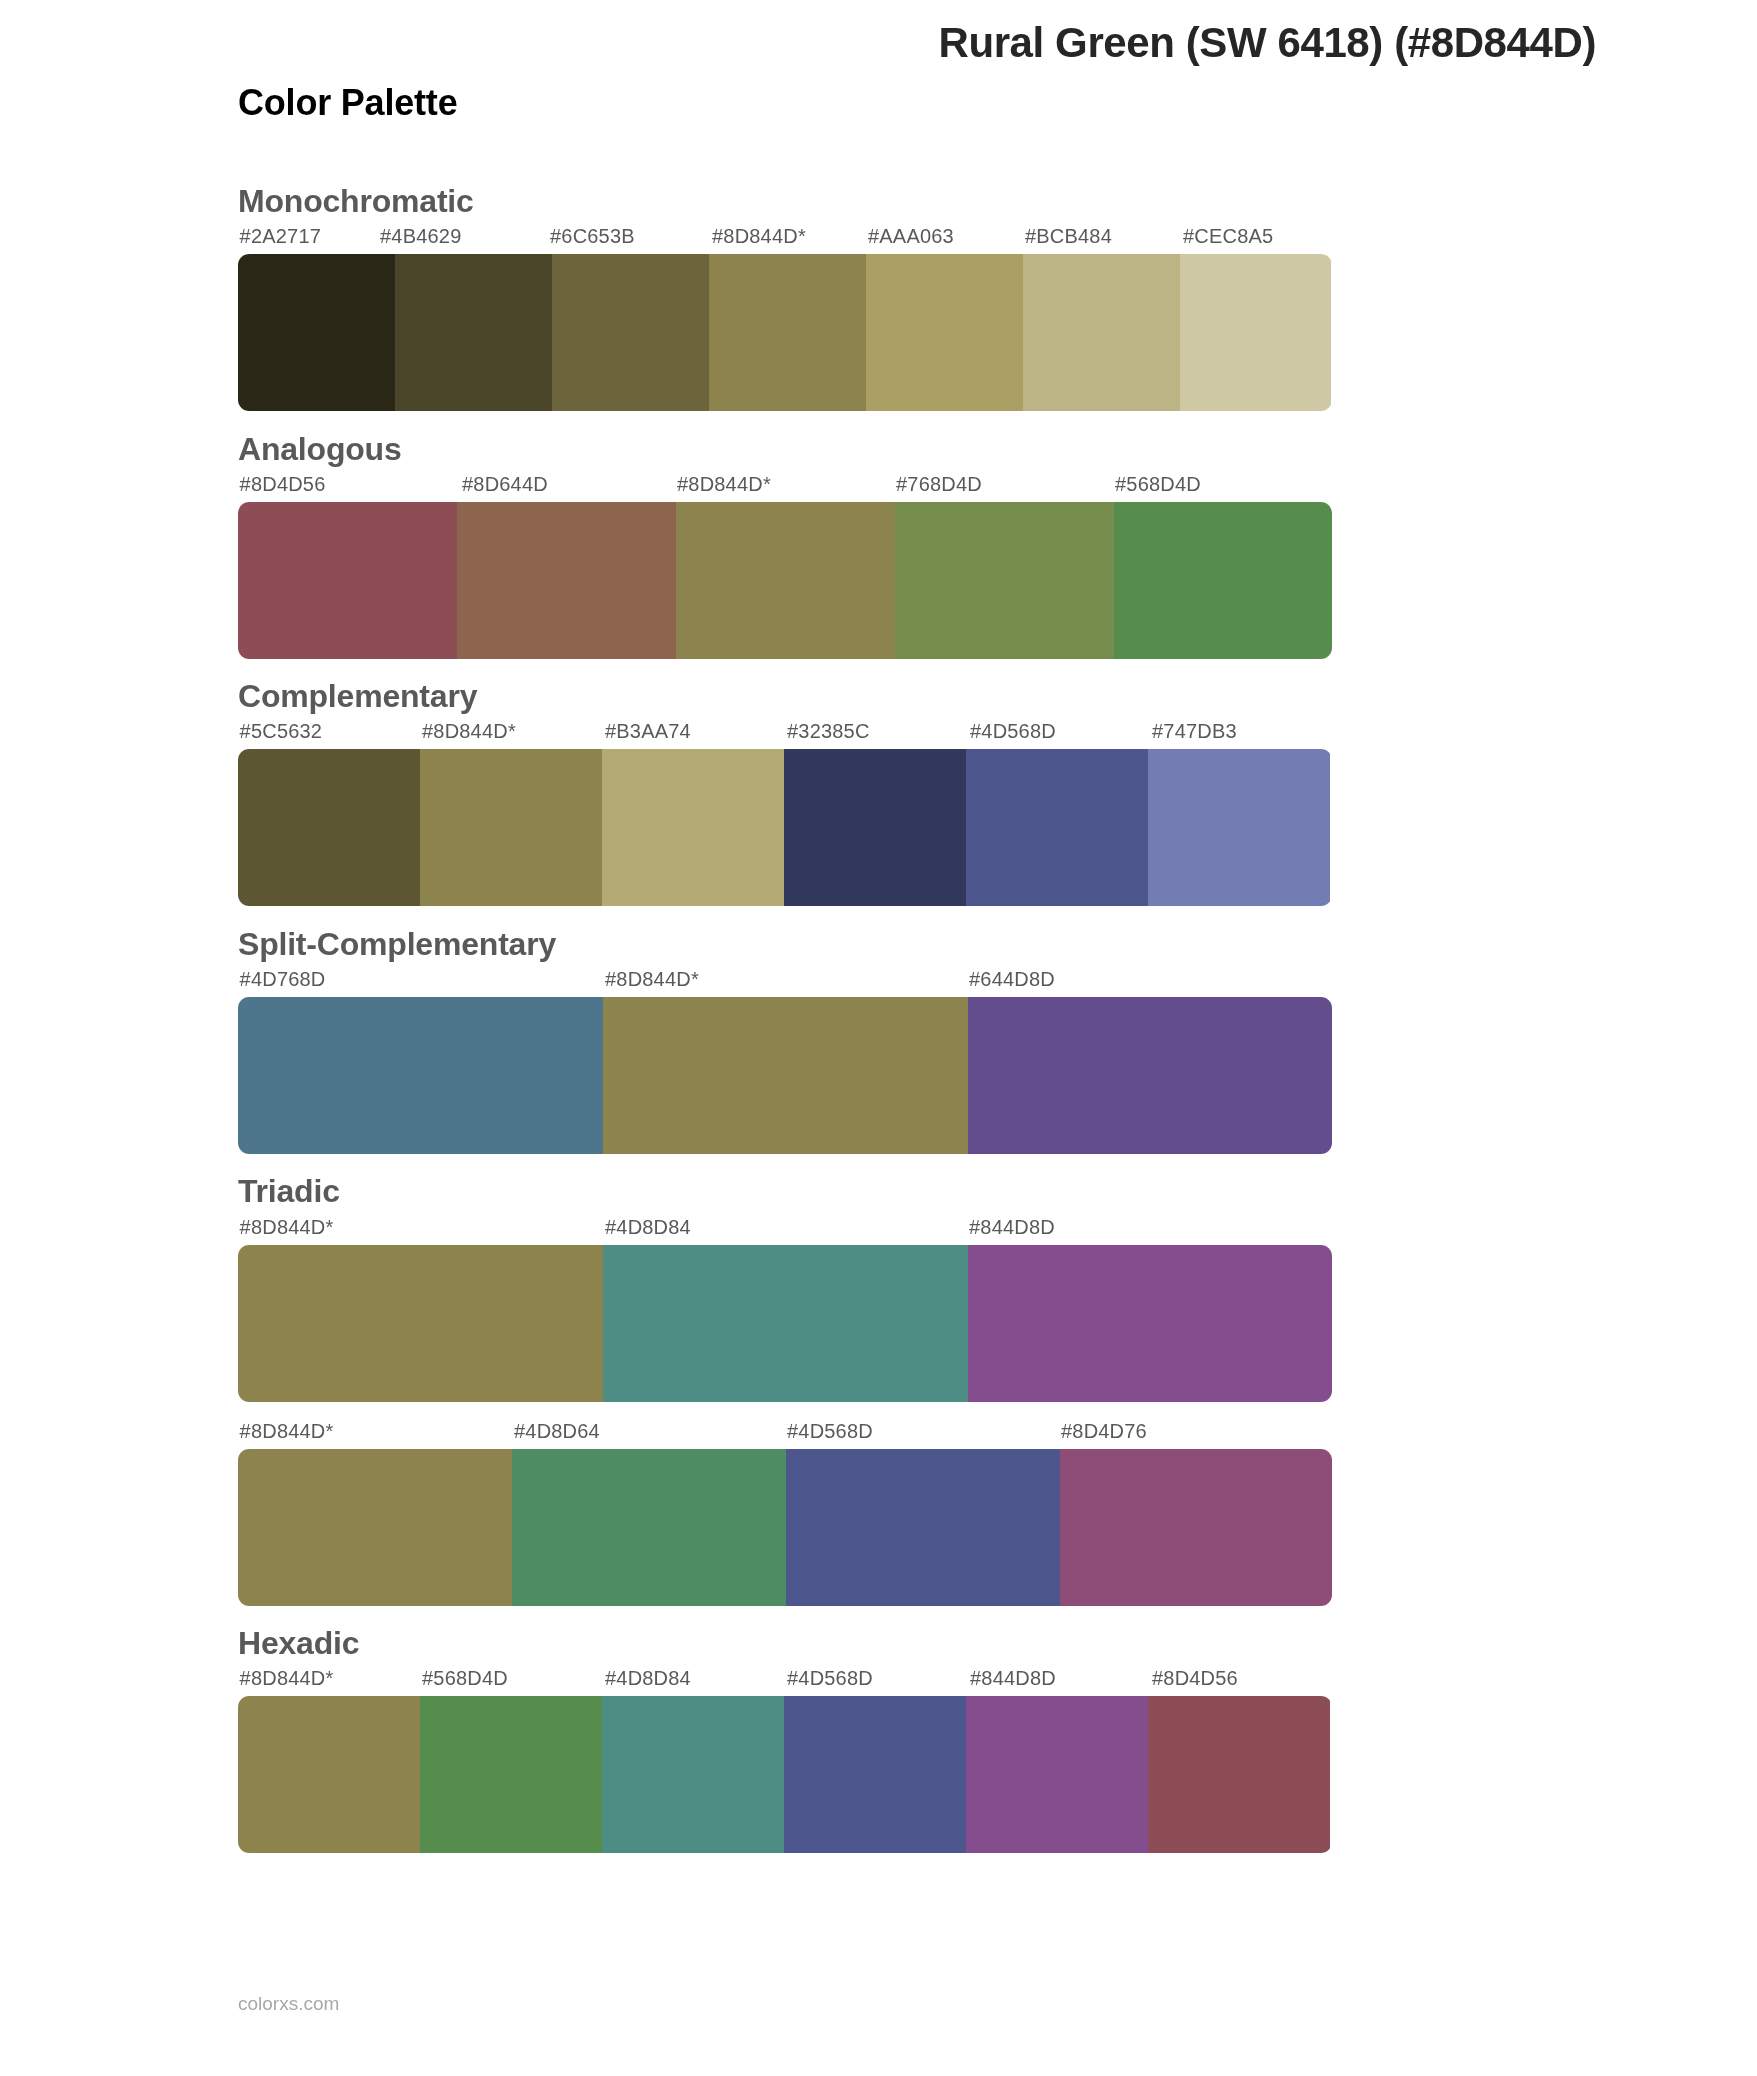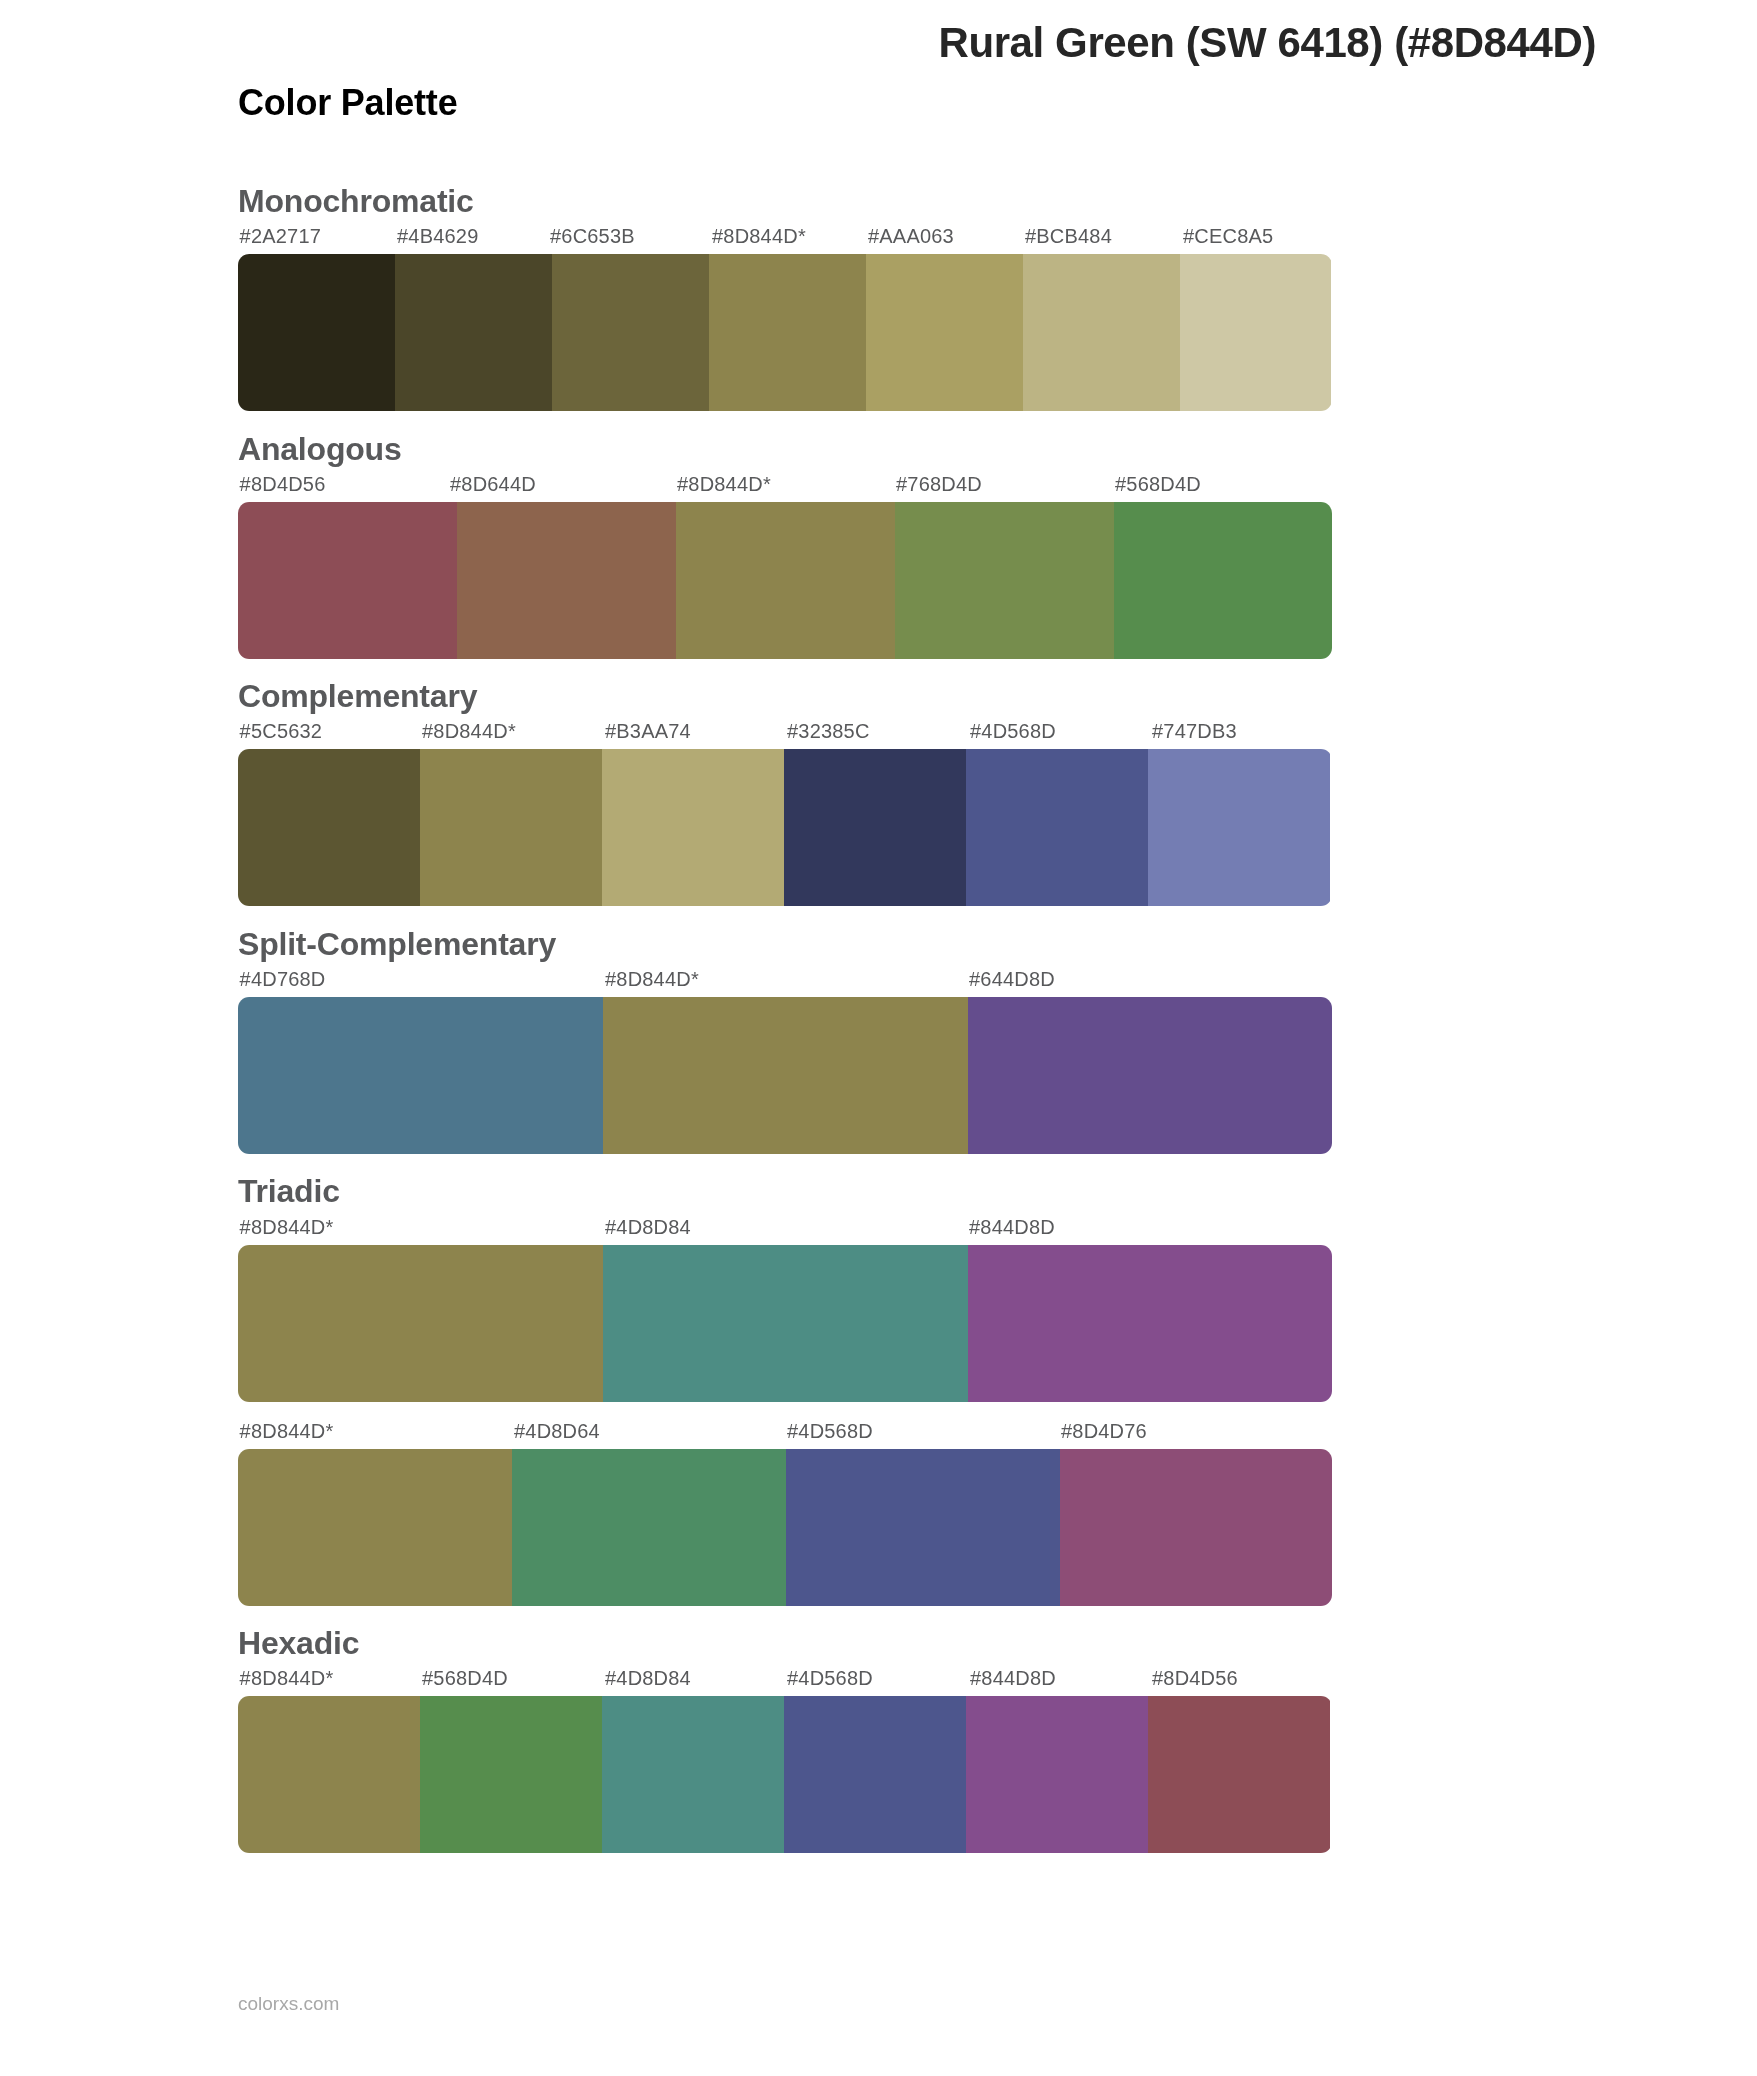--- a/index.html
+++ b/index.html
@@ -112,42 +112,42 @@
   <div class="header">
     <h1 class="page-title">Rural Green (SW 6418) (#8D844D)</h1>
     <h2 class="page-subtitle">Color Palette</h2>
   </div>
 
   <div class="sections" id="sections-root">
       <div class="section">
         <div class="section-title">Monochromatic</div>
         <div class="swatch-labels">
           <span class="swatch-label" style="left: 1.6px;">#2A2717</span>
-          <span class="swatch-label" style="left: 159px;">#4B4629</span>
+          <span class="swatch-label" style="left: 142px;">#4B4629</span>
           <span class="swatch-label" style="left: 312px;">#6C653B</span>
           <span class="swatch-label" style="left: 474px;">#8D844D*</span>
           <span class="swatch-label" style="left: 630px;">#AAA063</span>
           <span class="swatch-label" style="left: 787px;">#BCB484</span>
           <span class="swatch-label" style="left: 945px;">#CEC8A5</span>
         </div>
         <div class="swatch-strip" style="height: 157px;">
           <div class="swatch" title="#2A2717" style="width: 157px; background: rgb(42, 39, 23);"></div>
           <div class="swatch" title="#4B4629" style="width: 157px; background: rgb(75, 70, 41);"></div>
           <div class="swatch" title="#6C653B" style="width: 157px; background: rgb(108, 101, 59);"></div>
           <div class="swatch" title="#8D844D" style="width: 157px; background: rgb(141, 132, 77);"></div>
           <div class="swatch" title="#AAA063" style="width: 157px; background: rgb(170, 160, 99);"></div>
           <div class="swatch" title="#BCB484" style="width: 157px; background: rgb(188, 180, 132);"></div>
           <div class="swatch" title="#CEC8A5" style="width: 151px; background: rgb(206, 200, 165);"></div>
         </div>
       </div>
       <div class="section">
         <div class="section-title">Analogous</div>
         <div class="swatch-labels">
           <span class="swatch-label" style="left: 1.6px;">#8D4D56</span>
-          <span class="swatch-label" style="left: 212px;">#8D644D</span>
+          <span class="swatch-label" style="left: 224px;">#8D644D</span>
           <span class="swatch-label" style="left: 439px;">#8D844D*</span>
           <span class="swatch-label" style="left: 658px;">#768D4D</span>
           <span class="swatch-label" style="left: 877px;">#568D4D</span>
         </div>
         <div class="swatch-strip" style="height: 157px;">
           <div class="swatch" title="#8D4D56" style="width: 219px; background: rgb(141, 77, 86);"></div>
           <div class="swatch" title="#8D644D" style="width: 219px; background: rgb(141, 100, 77);"></div>
           <div class="swatch" title="#8D844D" style="width: 219px; background: rgb(141, 132, 77);"></div>
           <div class="swatch" title="#768D4D" style="width: 219px; background: rgb(118, 141, 77);"></div>
           <div class="swatch" title="#568D4D" style="width: 219px; background: rgb(86, 141, 77);"></div>

